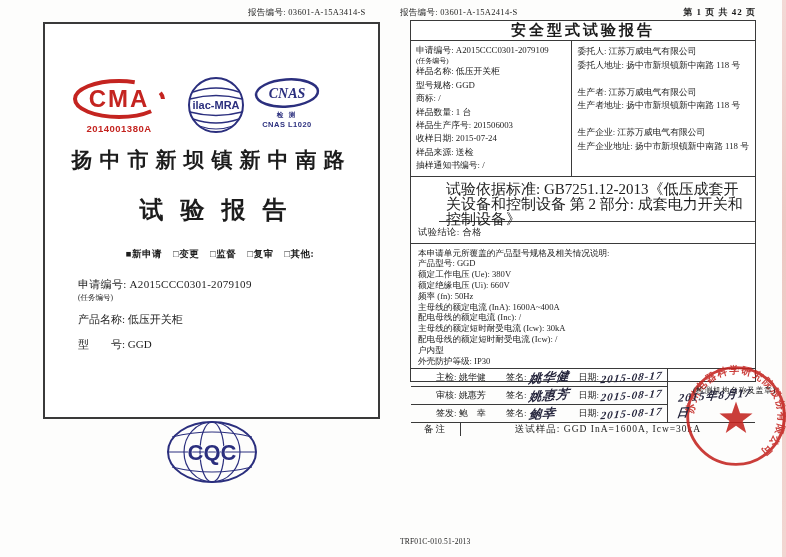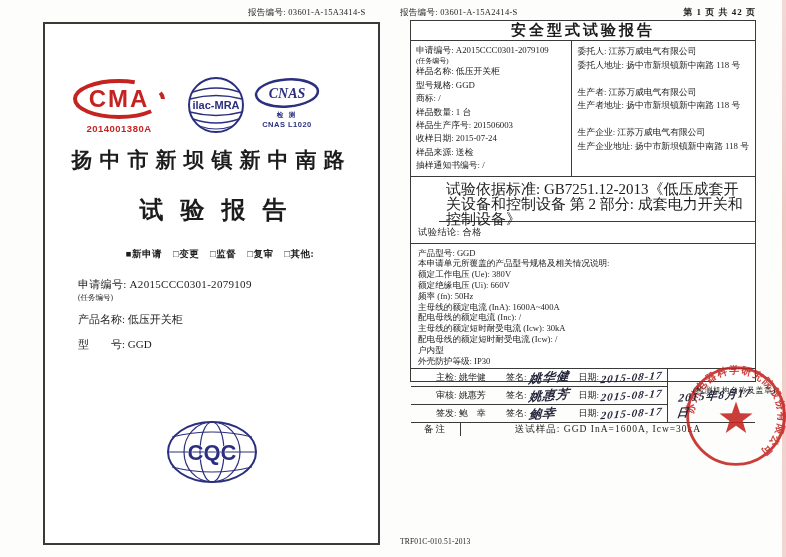--- a/index.html
+++ b/index.html
@@ -7,21 +7,21 @@
   body {
     position:relative; width:786px; height:557px; overflow:hidden;
     background:#fdfdfc; font-family:"Liberation Serif","DejaVu Serif",serif;
     color:#1c1c1c; -webkit-font-smoothing:antialiased;
   }
   .scan-edge { position:absolute; right:0; top:0; width:4px; height:557px;
     background:linear-gradient(180deg,#f3d9d6,#eec6c2 40%,#f2d6d2); }
 
   
   .lp-reportno { position:absolute; left:248px; top:7px; font-size:8.5px; letter-spacing:.3px; }
-  .left-page { position:absolute; left:43px; top:22px; width:337px; height:523px;
+  .left-page { position:absolute; left:43px; top:22px; width:337px; height:397px;
     border:2px solid #3a3a3a; background:#fff; }
   .logo-row { position:absolute; left:0; top:50px; width:100%; height:80px; }
   .cma-block { position:absolute; left:26px; top:4px; width:96px; text-align:center; }
   .cma-code { color:#c42420; font-weight:bold; font-size:9.5px; letter-spacing:.5px; margin-top:-1px;
     font-family:"Liberation Sans",sans-serif; }
   .ilac-block { position:absolute; left:140px; top:0px; }
   .cnas-block { position:absolute; left:206px; top:3px; width:72px; text-align:center; }
   .cnas-sub1 { font-size:6.5px; color:#2b2f7e; font-weight:bold; letter-spacing:2px; margin-top:-2px; }
   .cnas-sub2 { font-size:7.5px; color:#2b2f7e; font-weight:bold; letter-spacing:.5px;
     font-family:"Liberation Sans",sans-serif; }
@@ -183,22 +183,22 @@
         <div class="gap">生产企业: 江苏万威电气有限公司</div>
         <div>生产企业地址: 扬中市新坝镇新中南路 118 号</div>
       </div>
     </div>
 
     <div class="row r-standard">试验依据标准: GB7251.12-2013《低压成套开关设备和控制设备 第 2 部分: 成套电力开关和控制设备》</div>
 
     <div class="row r-conclusion">试验结论: 合格</div>
 
     <div class="row r-coverage">
+      <div>本申请单元所覆盖的产品型号规格及相关情况说明:</div>
       <div>产品型号: GGD</div>
-      <div>本申请单元所覆盖的产品型号规格及相关情况说明:</div>
       <div>额定工作电压 (Ue): 380V</div>
       <div>额定绝缘电压 (Ui): 660V</div>
       <div>频率 (fn): 50Hz</div>
       <div>主母线的额定电流 (InA): 1600A~400A</div>
       <div>配电母线的额定电流 (Inc): /</div>
       <div>主母线的额定短时耐受电流 (Icw): 30kA</div>
       <div>配电母线的额定短时耐受电流 (Icw): /</div>
       <div>户内型</div>
       <div>外壳防护等级: IP30</div>
     </div>

